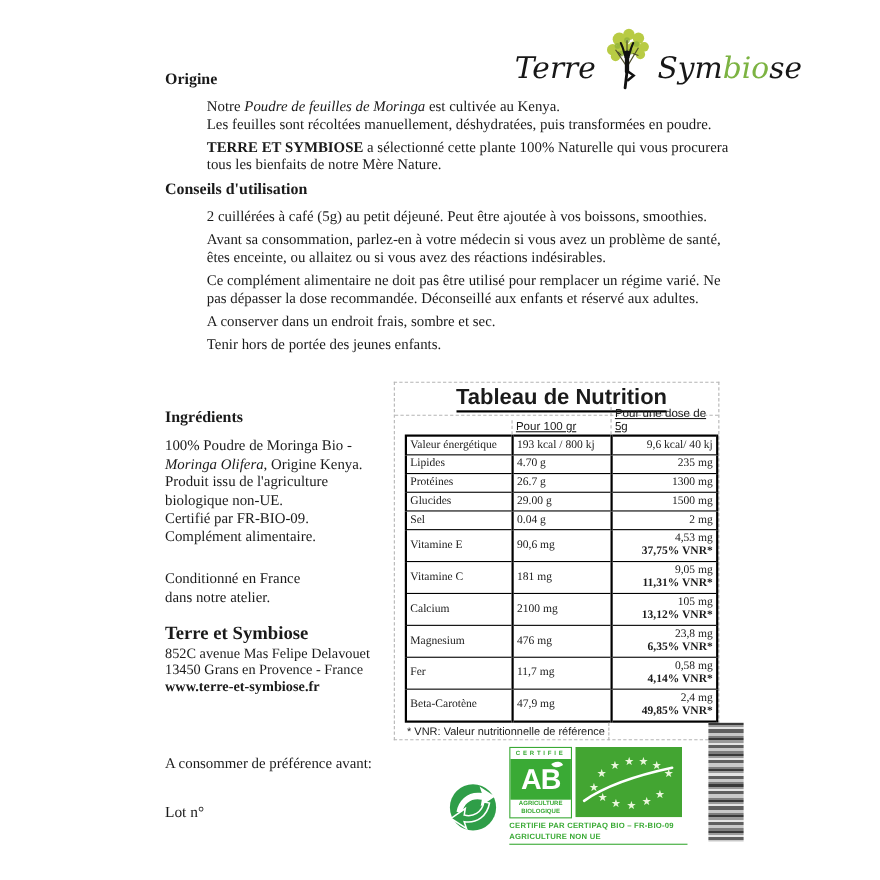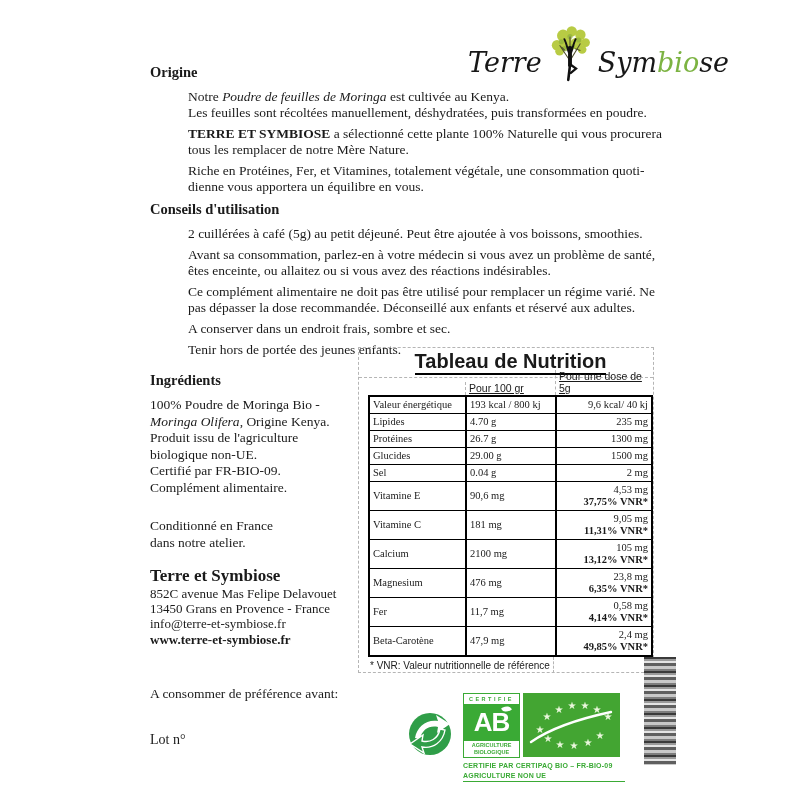--- a/index.html
+++ b/index.html
@@ -42,21 +42,21 @@
                     border-left:2px solid #000; border-right:2px solid #000;
                     font-size:10.5px; padding:2px 3px; vertical-align:middle; line-height:12px;font-family:Liberation Serif, serif; }
   td.c-dose { text-align:right; }
   .vnr { font-weight:bold; }
   .nutri-foot { display:flex; font-size:10px; height:16px; align-items:center; }
   .nf-text { width:186px; border-right:1px dashed #b5b5b5; padding:1px 2px; height:100%; display:flex; align-items:center; }
   
   .best-before { position:absolute; left:150px; top:686px; font-size:13.5px; }
   .lot { position:absolute; left:150px; top:732px; font-size:14px; }
   .greendot { position:absolute; left:408px; top:712px; }
-  .certs { position:absolute; left:463px; top:693px; font-family:"Liberation Sans", sans-serif; }
+  .certs { position:absolute; left:463px; top:679px; font-family:"Liberation Sans", sans-serif; }
   .cert-logos { display:flex; }
   .ab { width:57px; height:65px; border:1px solid #3aaa35; display:flex; flex-direction:column; background:#fff; }
   .ab-top { height:10px; text-align:center; font-size:5.5px; font-weight:bold; letter-spacing:2.5px; color:#3aaa35; line-height:10px; }
   .ab-mid { position:relative; height:37px; background:#3aaa35; color:#fff; text-align:center;
             font-weight:bold; font-size:26px; line-height:36px; letter-spacing:-1px; }
   .ab-leaf { position:absolute; right:8px; top:2px; width:9px; height:6px; background:#fff;
              border-radius:0 80% 0 80%; transform:rotate(-28deg); }
   .ab-bot { text-align:center; font-size:5.5px; font-weight:bold; color:#3aaa35; line-height:7px; padding-top:1px; }
   .euleaf { margin-left:3px; }
   .cert-line1 { margin-top:4px; font-size:7px; font-weight:bold; color:#3aaa35; letter-spacing:0.2px; }
@@ -112,25 +112,21 @@
   </div>
 
   <div class="main">
     <h3>Origine</h3>
     <div class="para">
       <div class="line"><span>Notre </span><i>Poudre de feuilles de Moringa</i><span> est cultivée au Kenya.</span></div>
       <div class="line">Les feuilles sont récoltées manuellement, déshydratées, puis transformées en poudre.</div>
     </div>
     <div class="para">
       <div class="line"><b>TERRE ET SYMBIOSE</b><span> a sélectionné cette plante 100% Naturelle qui vous procurera</span></div>
-      <div class="line">tous les remplacer de notre Mère Nature.</div>
-    </div>
-    <div class="para">
-      <div class="line">Riche en Protéines, Fer, et Vitamines, totalement végétale, une consommation quoti-</div>
-      <div class="line">dienne vous apportera un équilibre en vous.</div>
+      <div class="line">tous les bienfaits de notre Mère Nature.</div>
     </div>
     <h3 class="h-later">Conseils d'utilisation</h3>
     <div class="para">
       <div class="line">2 cuillérées à café (5g) au petit déjeuné. Peut être ajoutée à vos boissons, smoothies.</div>
     </div>
     <div class="para">
       <div class="line">Avant sa consommation, parlez-en à votre médecin si vous avez un problème de santé,</div>
       <div class="line">êtes enceinte, ou allaitez ou si vous avez des réactions indésirables.</div>
     </div>
     <div class="para">
@@ -155,21 +151,20 @@
     <div class="line">Complément alimentaire.</div>
     <div class="gap"></div>
     <div class="line">Conditionné en France</div>
     <div class="line">dans notre atelier.</div>
   </div>
 
   <div class="addr">
     <div class="addr-name">Terre et Symbiose</div>
     <div>852C avenue Mas Felipe Delavouet</div>
     <div>13450 Grans en Provence - France</div>
-    <div>info@terre-et-symbiose.fr</div>
     <div class="addr-www">www.terre-et-symbiose.fr</div>
   </div>
 
   <div class="nutri">
     <div class="nutri-title"><span>Tableau de Nutrition</span></div>
     <div class="nutri-head">
       <div class="nh-cell nh-1"></div>
       <div class="nh-cell nh-2"><span class="nh-u">Pour 100 gr</span></div>
       <div class="nh-cell nh-3"><span class="nh-u">Pour une dose de 5g</span></div>
     </div>

